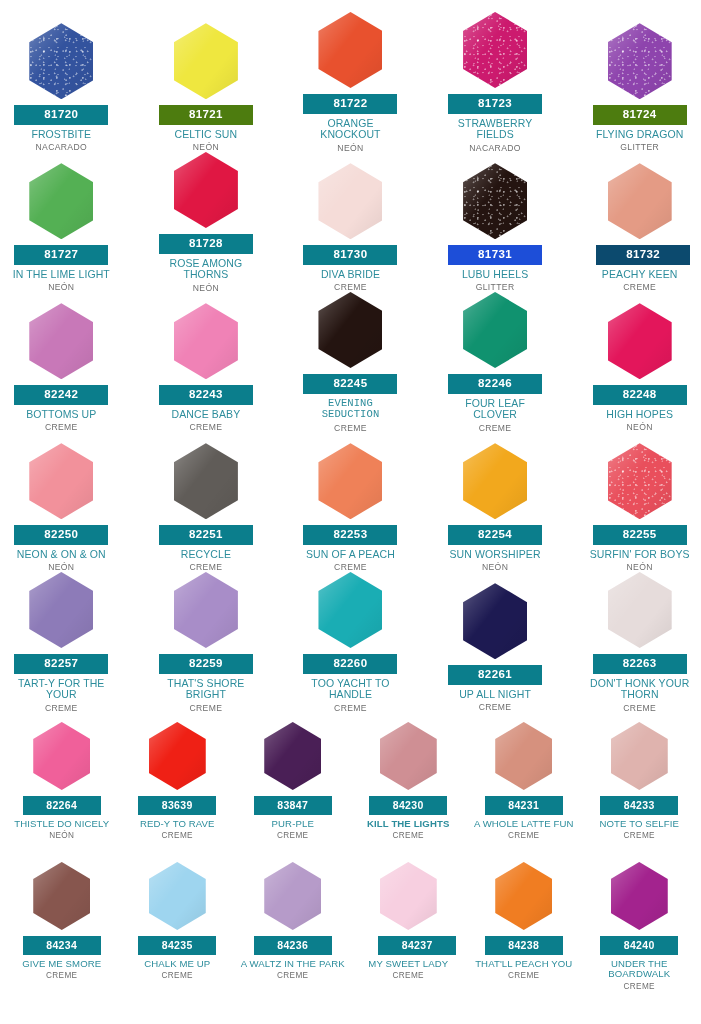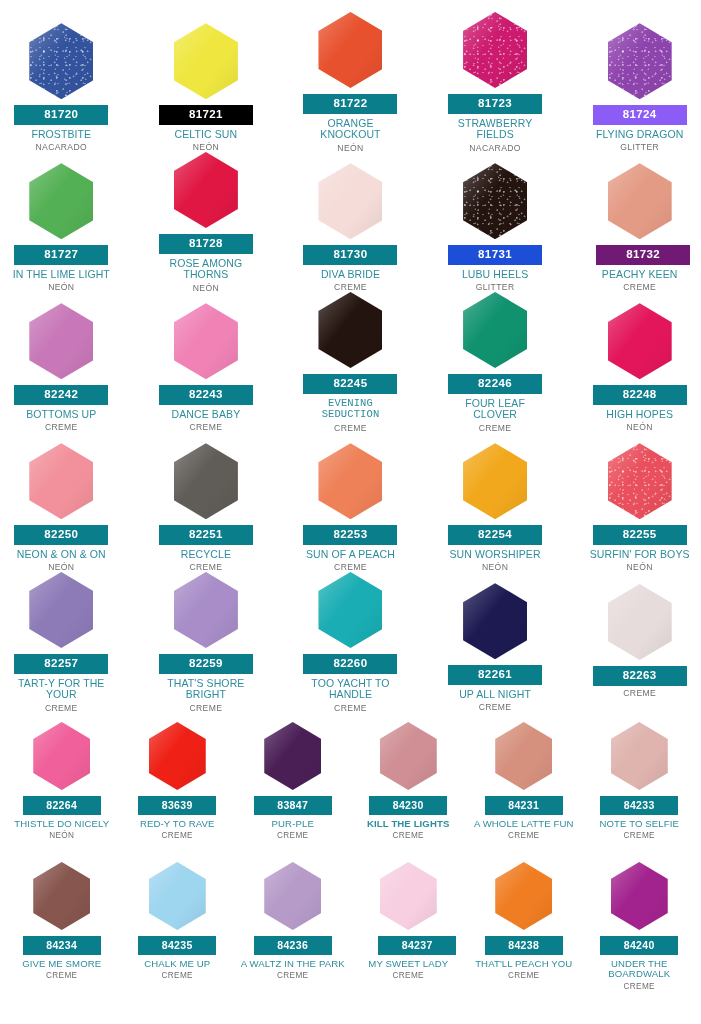--- a/index.html
+++ b/index.html
@@ -149,21 +149,21 @@
             <div class="hex fx-sparkle" style="background: rgb(51, 83, 158);"></div>
           </div>
           <div class="code-badge" style="background: rgb(11, 126, 140);">81720</div>
           <div class="shade-name" style="color: rgb(45, 141, 156);">FROSTBITE</div>
           <div class="shade-finish" style="color: rgb(110, 110, 110);">NACARADO</div>
         </div>
         <div class="swatch-cell">
           <div class="hex-wrap">
             <div class="hex" style="background: rgb(239, 231, 63);"></div>
           </div>
-          <div class="code-badge" style="background: #000000;">81721</div>
+          <div class="code-badge" style="background: #4d7c0f;">81721</div>
           <div class="shade-name" style="color: rgb(45, 141, 156);">CELTIC SUN</div>
           <div class="shade-finish" style="color: rgb(110, 110, 110);">NEÓN</div>
         </div>
         <div class="swatch-cell">
           <div class="hex-wrap">
             <div class="hex" style="background: rgb(232, 81, 46);"></div>
           </div>
           <div class="code-badge" style="background: rgb(11, 126, 140);">81722</div>
           <div class="shade-name" style="color: rgb(45, 141, 156);">ORANGE KNOCKOUT</div>
           <div class="shade-finish" style="color: rgb(110, 110, 110);">NEÓN</div>
@@ -173,21 +173,21 @@
             <div class="hex fx-sparkle" style="background: rgb(204, 26, 110);"></div>
           </div>
           <div class="code-badge" style="background: rgb(11, 126, 140);">81723</div>
           <div class="shade-name" style="color: rgb(45, 141, 156);">STRAWBERRY FIELDS</div>
           <div class="shade-finish" style="color: rgb(110, 110, 110);">NACARADO</div>
         </div>
         <div class="swatch-cell">
           <div class="hex-wrap">
             <div class="hex fx-sparkle" style="background: rgb(142, 68, 173);"></div>
           </div>
-          <div class="code-badge" style="background: #8b5cf6;">81724</div>
+          <div class="code-badge" style="background: #4d7c0f;">81724</div>
           <div class="shade-name" style="color: rgb(45, 141, 156);">FLYING DRAGON</div>
           <div class="shade-finish" style="color: rgb(110, 110, 110);">GLITTER</div>
         </div>
       </div>
       <div class="swatch-row row-5">
         <div class="swatch-cell">
           <div class="hex-wrap">
             <div class="hex" style="background: rgb(84, 176, 84);"></div>
           </div>
           <div class="code-badge" style="background: rgb(11, 126, 140);">81727</div>
@@ -215,21 +215,21 @@
             <div class="hex fx-sparkle" style="background: rgb(36, 20, 16);"></div>
           </div>
           <div class="code-badge" style="background: #1d4ed8;">81731</div>
           <div class="shade-name" style="color: rgb(45, 141, 156);">LUBU HEELS</div>
           <div class="shade-finish" style="color: rgb(110, 110, 110);">GLITTER</div>
         </div>
         <div class="swatch-cell">
           <div class="hex-wrap">
             <div class="hex" style="background: rgb(228, 155, 133);"></div>
           </div>
-          <div class="code-badge" style="background: #701a75; margin-left: 7px;">81732</div>
+          <div class="code-badge" style="background: #0c4a6e; margin-left: 7px;">81732</div>
           <div class="shade-name" style="color: rgb(45, 141, 156);">PEACHY KEEN</div>
           <div class="shade-finish" style="color: rgb(110, 110, 110);">CREME</div>
         </div>
       </div>
       <div class="swatch-row row-5">
         <div class="swatch-cell">
           <div class="hex-wrap">
             <div class="hex" style="background: rgb(200, 120, 184);"></div>
           </div>
           <div class="code-badge" style="background: rgb(11, 126, 140);">82242</div>
@@ -342,20 +342,21 @@
           </div>
           <div class="code-badge" style="background: rgb(11, 126, 140);">82261</div>
           <div class="shade-name" style="color: rgb(45, 141, 156);">UP ALL NIGHT</div>
           <div class="shade-finish" style="color: rgb(110, 110, 110);">CREME</div>
         </div>
         <div class="swatch-cell">
           <div class="hex-wrap">
             <div class="hex" style="background: rgb(230, 220, 219);"></div>
           </div>
           <div class="code-badge" style="background: rgb(11, 126, 140);">82263</div>
+          <div class="shade-name" style="color: rgb(45, 141, 156);">DON'T HONK YOUR THORN</div>
           <div class="shade-finish" style="color: rgb(110, 110, 110);">CREME</div>
         </div>
       </div>
       <div class="swatch-row row-6">
         <div class="swatch-cell">
           <div class="hex-wrap">
             <div class="hex" style="background: rgb(240, 96, 154);"></div>
           </div>
           <div class="code-badge" style="background: rgb(11, 126, 140);">82264</div>
           <div class="shade-name" style="color: rgb(45, 141, 156);">THISTLE DO NICELY</div>

